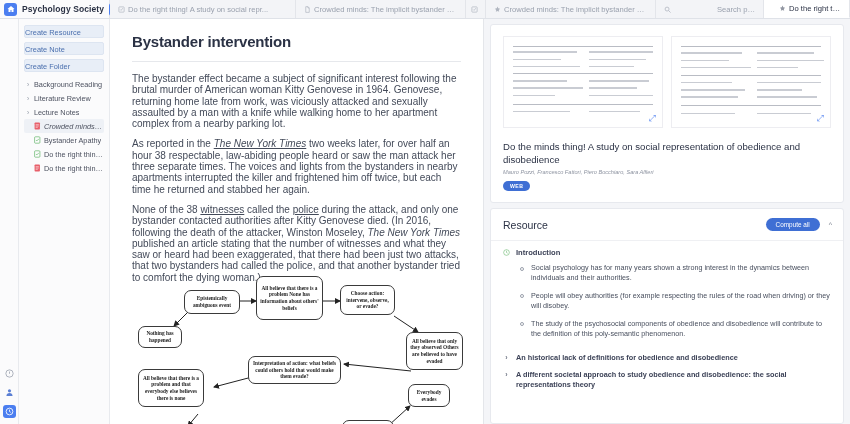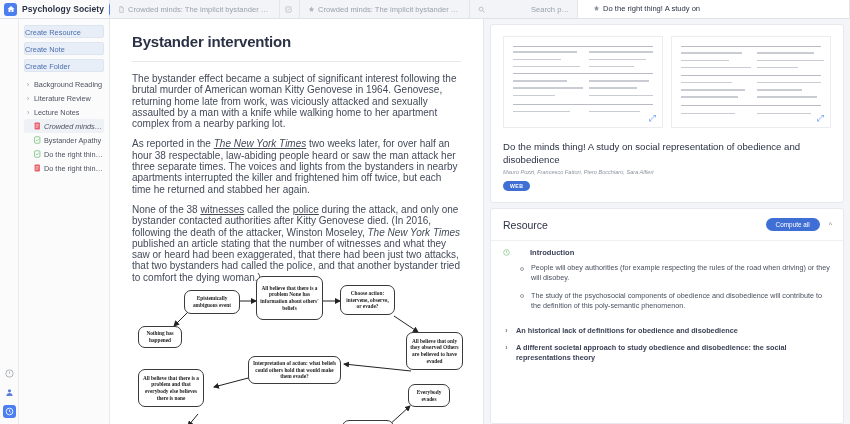--- a/index.html
+++ b/index.html
@@ -85,21 +85,21 @@
   .badge { display:inline-block; margin-top:6px; background:#3f6fd4; color:#fff; font-size:5.2px;
            font-weight:bold; letter-spacing:.4px; padding:2px 7px; border-radius:7px; }
 
   .summary-head { display:flex; align-items:center; padding:9px 11px 9px 12px; border-bottom:1px solid #eff0f3; }
   .summary-title { font-size:10.5px; color:#2b3245; }
   .btn-compute { margin-left:auto; background:#3f6fd4; color:#fff; font-size:6.4px; padding:3px 10px;
                  border:none; border-radius:9px; cursor:pointer; white-space:nowrap; }
   .caret { margin-left:9px; color:#7a818f; font-size:7px; cursor:pointer; }
 
   .sec { padding:7px 12px 0 12px; }
-  .sec-head { display:flex; align-items:center; gap:20px; font-size:7.6px; font-weight:bold; color:#3c4257; }
+  .sec-head { display:flex; align-items:center; gap:6px; font-size:7.6px; font-weight:bold; color:#3c4257; }
   .dot-ico { width:7px; height:7px; flex:0 0 7px; }
   .sec-chev { width:7px; flex:0 0 7px; color:#6e7584; font-size:7px; text-align:center; }
   .bullets { margin:6px 0 0 17px; }
   .bullet { display:flex; gap:7px; margin-bottom:7px; }
   .bullet .bd { flex:0 0 4px; margin-top:3.5px; width:4px; height:4px; border:1px solid #9aa0ac; border-radius:50%; }
   .bullet .btxt { font-size:7.2px; line-height:10.4px; color:#484f5e; }
   .collapsed { display:flex; gap:6px; align-items:flex-start; padding:7px 12px 0 12px; font-size:7.3px;
                font-weight:bold; color:#3c4257; line-height:10px; cursor:pointer; }
   .collapsed .ctext { flex:1; }
 </style>
@@ -118,20 +118,29 @@
       <span class="brand-title">Psychology Society</span>
       <span class="search-ico">
         <svg viewBox="0 0 16 16" fill="none" stroke="#ffffff" stroke-width="2">
             <circle cx="7" cy="7" r="4.5"></circle>
             <line x1="10.5" y1="10.5" x2="15" y2="15"></line>
           </svg>
       </span>
     </div>
 
     <div class="tabs">
+      <div class="tab w1">
+        <span class="tico">
+          <svg viewBox="0 0 16 16" fill="none" stroke="#9aa1ae" stroke-width="1.6">
+              <rect x="2" y="2" width="12" height="12" rx="1.5"></rect>
+              <path d="M5 8l2 2 4-5"></path>
+            </svg>
+        </span>
+        <span class="tlabel">Do the right thing! A study on social repr...</span>
+      </div>
       <div class="tab w2">
         <span class="tico">
           <svg viewBox="0 0 16 16" fill="none" stroke="#9aa1ae" stroke-width="1.6">
               <path d="M4 1.5h5l3 3v10H4z"></path>
               <path d="M9 1.5v3h3"></path>
             </svg>
         </span>
         <span class="tlabel">Crowded minds: The implicit bystander e...</span>
       </div>
       <div class="tab w3">
@@ -366,20 +375,24 @@
           <div class="sec-head">
             <svg class="dot-ico" viewBox="0 0 16 16">
               <circle cx="8" cy="8" r="6.5" fill="none" stroke="#6fba73" stroke-width="1.4"></circle>
               <path d="M8 4v4l2.6 1.6" stroke="#6fba73" stroke-width="1.4" fill="none"></path>
             </svg>
             <span>Introduction</span>
           </div>
           <div class="bullets">
             <div class="bullet">
               <span class="bd"></span>
+              <span class="btxt">Social psychology has for many years shown a strong interest in the dynamics between individuals and their authorities.</span>
+            </div>
+            <div class="bullet">
+              <span class="bd"></span>
               <span class="btxt">People will obey authorities (for example respecting the rules of the road when driving) or they will disobey.</span>
             </div>
             <div class="bullet">
               <span class="bd"></span>
               <span class="btxt">The study of the psychosocial components of obedience and disobedience will contribute to the definition of this poly-semantic phenomenon.</span>
             </div>
           </div>
         </div>
 
         <div class="collapsed">

